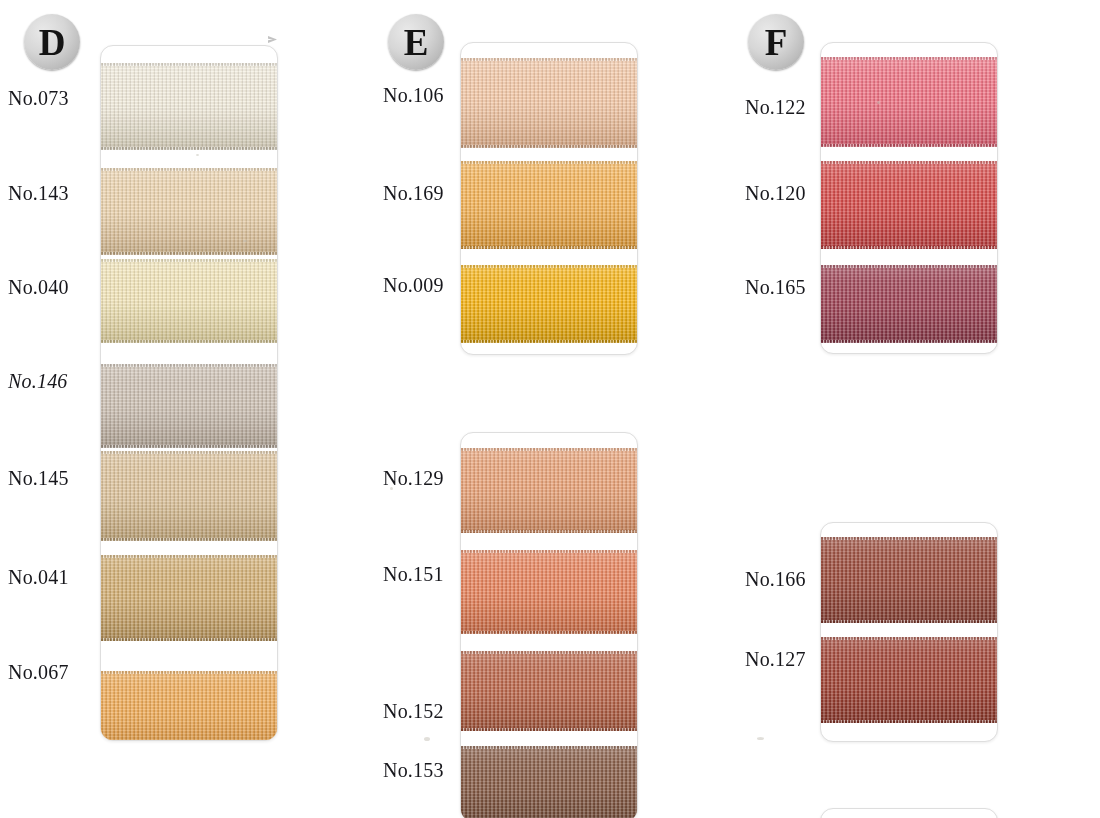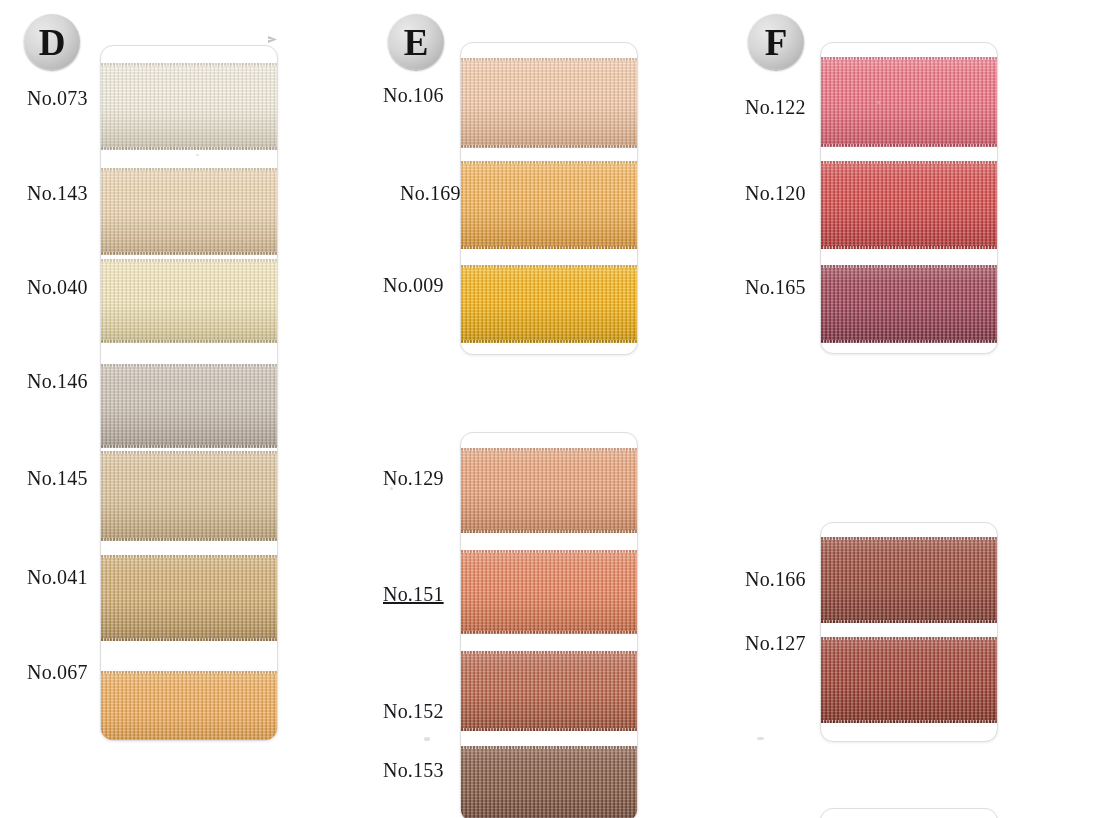--- a/index.html
+++ b/index.html
@@ -100,21 +100,21 @@
 
   
   .swatch-label {
     position: absolute;
     font-family: "Liberation Serif", "DejaVu Serif", serif;
     font-size: 20px;
     color: #17171c;
     white-space: nowrap;
     letter-spacing: 0.2px;
   }
-  .col-d .swatch-label { left: 27px; text-align: center; }
+  .col-d .swatch-label { left: 8px; text-align: center; }
   .col-e .swatch-label { left: 23px; text-align: right; }
   .col-f .swatch-label { left: 25px; }
 
   
   .speck {
     position: absolute;
     background: #c9c4bb;
     border-radius: 50%;
     opacity: 0.55;
   }
@@ -132,21 +132,21 @@
 
 <div class="sheet">
 
 <div class="column col-d">
       <div class="group-badge" style="left: 24px; top: 14px; width: 56px; height: 56px;">
         <span>D</span>
       </div>
       <div class="swatch-label" style="top: 87px;">No.073</div>
       <div class="swatch-label" style="top: 182px;">No.143</div>
       <div class="swatch-label" style="top: 276px;">No.040</div>
-      <div class="swatch-label" style="top: 370px;">No.146</div>
+      <div class="swatch-label" style="top: 370px; font-style: italic;">No.146</div>
       <div class="swatch-label" style="top: 467px;">No.145</div>
       <div class="swatch-label" style="top: 566px;">No.041</div>
       <div class="swatch-label" style="top: 661px;">No.067</div>
       <div class="card" style="left: 100px; top: 45px; width: 178px; height: 696px;">
         <div class="card-inner">
           <div class="swatch" style="top: 17px; height: 87px; background-color: rgb(242, 236, 220); background-image: repeating-linear-gradient(90deg, rgba(255, 255, 255, 0.22) 0px, rgba(255, 255, 255, 0.22) 1px, rgba(0, 0, 0, 0) 1px, rgba(0, 0, 0, 0) 2px, rgba(0, 0, 0, 0.07) 2px, rgba(0, 0, 0, 0.07) 3px), repeating-linear-gradient(0deg, rgba(255, 255, 255, 0.14) 0px, rgba(255, 255, 255, 0.14) 1px, rgba(0, 0, 0, 0.06) 1px, rgba(0, 0, 0, 0.06) 3px), linear-gradient(rgb(242, 236, 220) 0%, rgb(242, 236, 220) 55%, rgb(228, 219, 196) 100%);">
             <div class="sheen"></div>
             <div class="edge-top"></div>
             <div class="edge-bot"></div>
           </div>
@@ -180,21 +180,21 @@
             <div class="edge-top"></div>
           </div>
         </div>
       </div>
     </div>
     <div class="column col-e">
       <div class="group-badge" style="left: 28px; top: 14px; width: 56px; height: 56px;">
         <span>E</span>
       </div>
       <div class="swatch-label" style="top: 84px;">No.106</div>
-      <div class="swatch-label" style="top: 182px; margin-left: 17px;">No.169</div>
+      <div class="swatch-label" style="top: 182px;">No.169</div>
       <div class="swatch-label" style="top: 274px;">No.009</div>
       <div class="card" style="left: 100px; top: 42px; width: 178px; height: 313px;">
         <div class="card-inner">
           <div class="swatch" style="top: 15px; height: 90px; background-color: rgb(244, 201, 168); background-image: repeating-linear-gradient(90deg, rgba(255, 255, 255, 0.22) 0px, rgba(255, 255, 255, 0.22) 1px, rgba(0, 0, 0, 0) 1px, rgba(0, 0, 0, 0) 2px, rgba(0, 0, 0, 0.07) 2px, rgba(0, 0, 0, 0.07) 3px), repeating-linear-gradient(0deg, rgba(255, 255, 255, 0.14) 0px, rgba(255, 255, 255, 0.14) 1px, rgba(0, 0, 0, 0.06) 1px, rgba(0, 0, 0, 0.06) 3px), linear-gradient(rgb(244, 201, 168) 0%, rgb(244, 201, 168) 55%, rgb(233, 180, 140) 100%);">
             <div class="sheen"></div>
             <div class="edge-top"></div>
             <div class="edge-bot"></div>
           </div>
           <div class="swatch" style="top: 118px; height: 88px; background-color: rgb(245, 180, 88); background-image: repeating-linear-gradient(90deg, rgba(255, 255, 255, 0.22) 0px, rgba(255, 255, 255, 0.22) 1px, rgba(0, 0, 0, 0) 1px, rgba(0, 0, 0, 0) 2px, rgba(0, 0, 0, 0.07) 2px, rgba(0, 0, 0, 0.07) 3px), repeating-linear-gradient(0deg, rgba(255, 255, 255, 0.14) 0px, rgba(255, 255, 255, 0.14) 1px, rgba(0, 0, 0, 0.06) 1px, rgba(0, 0, 0, 0.06) 3px), linear-gradient(rgb(245, 180, 88) 0%, rgb(245, 180, 88) 55%, rgb(232, 158, 53) 100%);">
             <div class="sheen"></div>
@@ -202,21 +202,21 @@
             <div class="edge-bot"></div>
           </div>
           <div class="swatch" style="top: 222px; height: 78px; background-color: rgb(246, 180, 22); background-image: repeating-linear-gradient(90deg, rgba(255, 255, 255, 0.22) 0px, rgba(255, 255, 255, 0.22) 1px, rgba(0, 0, 0, 0) 1px, rgba(0, 0, 0, 0) 2px, rgba(0, 0, 0, 0.07) 2px, rgba(0, 0, 0, 0.07) 3px), repeating-linear-gradient(0deg, rgba(255, 255, 255, 0.14) 0px, rgba(255, 255, 255, 0.14) 1px, rgba(0, 0, 0, 0.06) 1px, rgba(0, 0, 0, 0.06) 3px), linear-gradient(rgb(246, 180, 22) 0%, rgb(246, 180, 22) 55%, rgb(229, 165, 5) 100%);">
             <div class="sheen"></div>
             <div class="edge-top"></div>
             <div class="edge-bot"></div>
           </div>
         </div>
       </div>
       <div class="swatch-label" style="top: 467px;">No.129</div>
-      <div class="swatch-label" style="top: 583px; text-decoration: underline;">No.151</div>
+      <div class="swatch-label" style="top: 563px;">No.151</div>
       <div class="swatch-label" style="top: 700px;">No.152</div>
       <div class="swatch-label" style="top: 759px;">No.153</div>
       <div class="card" style="left: 100px; top: 432px; width: 178px; height: 390px;">
         <div class="card-inner">
           <div class="swatch" style="top: 15px; height: 85px; background-color: rgb(233, 163, 120); background-image: repeating-linear-gradient(90deg, rgba(255, 255, 255, 0.22) 0px, rgba(255, 255, 255, 0.22) 1px, rgba(0, 0, 0, 0) 1px, rgba(0, 0, 0, 0) 2px, rgba(0, 0, 0, 0.07) 2px, rgba(0, 0, 0, 0.07) 3px), repeating-linear-gradient(0deg, rgba(255, 255, 255, 0.14) 0px, rgba(255, 255, 255, 0.14) 1px, rgba(0, 0, 0, 0.06) 1px, rgba(0, 0, 0, 0.06) 3px), linear-gradient(rgb(233, 163, 120) 0%, rgb(233, 163, 120) 55%, rgb(217, 141, 96) 100%);">
             <div class="sheen"></div>
             <div class="edge-top"></div>
             <div class="edge-bot"></div>
           </div>
           <div class="swatch" style="top: 117px; height: 84px; background-color: rgb(232, 132, 92); background-image: repeating-linear-gradient(90deg, rgba(255, 255, 255, 0.22) 0px, rgba(255, 255, 255, 0.22) 1px, rgba(0, 0, 0, 0) 1px, rgba(0, 0, 0, 0) 2px, rgba(0, 0, 0, 0.07) 2px, rgba(0, 0, 0, 0.07) 3px), repeating-linear-gradient(0deg, rgba(255, 255, 255, 0.14) 0px, rgba(255, 255, 255, 0.14) 1px, rgba(0, 0, 0, 0.06) 1px, rgba(0, 0, 0, 0.06) 3px), linear-gradient(rgb(232, 132, 92) 0%, rgb(232, 132, 92) 55%, rgb(214, 111, 70) 100%);">
@@ -256,21 +256,21 @@
             <div class="edge-bot"></div>
           </div>
           <div class="swatch" style="top: 222px; height: 78px; background-color: rgb(158, 67, 85); background-image: repeating-linear-gradient(90deg, rgba(255, 255, 255, 0.22) 0px, rgba(255, 255, 255, 0.22) 1px, rgba(0, 0, 0, 0) 1px, rgba(0, 0, 0, 0) 2px, rgba(0, 0, 0, 0.07) 2px, rgba(0, 0, 0, 0.07) 3px), repeating-linear-gradient(0deg, rgba(255, 255, 255, 0.14) 0px, rgba(255, 255, 255, 0.14) 1px, rgba(0, 0, 0, 0.06) 1px, rgba(0, 0, 0, 0.06) 3px), linear-gradient(rgb(158, 67, 85) 0%, rgb(158, 67, 85) 55%, rgb(139, 53, 70) 100%);">
             <div class="sheen"></div>
             <div class="edge-top"></div>
             <div class="edge-bot"></div>
           </div>
         </div>
       </div>
       <div class="swatch-label" style="top: 568px;">No.166</div>
-      <div class="swatch-label" style="top: 632px;">No.127</div>
+      <div class="swatch-label" style="top: 648px;">No.127</div>
       <div class="card" style="left: 100px; top: 522px; width: 178px; height: 220px;">
         <div class="card-inner">
           <div class="swatch" style="top: 14px; height: 86px; background-color: rgb(156, 76, 61); background-image: repeating-linear-gradient(90deg, rgba(255, 255, 255, 0.22) 0px, rgba(255, 255, 255, 0.22) 1px, rgba(0, 0, 0, 0) 1px, rgba(0, 0, 0, 0) 2px, rgba(0, 0, 0, 0.07) 2px, rgba(0, 0, 0, 0.07) 3px), repeating-linear-gradient(0deg, rgba(255, 255, 255, 0.14) 0px, rgba(255, 255, 255, 0.14) 1px, rgba(0, 0, 0, 0.06) 1px, rgba(0, 0, 0, 0.06) 3px), linear-gradient(rgb(156, 76, 61) 0%, rgb(156, 76, 61) 55%, rgb(138, 62, 49) 100%);">
             <div class="sheen"></div>
             <div class="edge-top"></div>
             <div class="edge-bot"></div>
           </div>
           <div class="swatch" style="top: 114px; height: 86px; background-color: rgb(163, 69, 54); background-image: repeating-linear-gradient(90deg, rgba(255, 255, 255, 0.22) 0px, rgba(255, 255, 255, 0.22) 1px, rgba(0, 0, 0, 0) 1px, rgba(0, 0, 0, 0) 2px, rgba(0, 0, 0, 0.07) 2px, rgba(0, 0, 0, 0.07) 3px), repeating-linear-gradient(0deg, rgba(255, 255, 255, 0.14) 0px, rgba(255, 255, 255, 0.14) 1px, rgba(0, 0, 0, 0.06) 1px, rgba(0, 0, 0, 0.06) 3px), linear-gradient(rgb(163, 69, 54) 0%, rgb(163, 69, 54) 55%, rgb(145, 55, 42) 100%);">
             <div class="sheen"></div>
             <div class="edge-top"></div>

